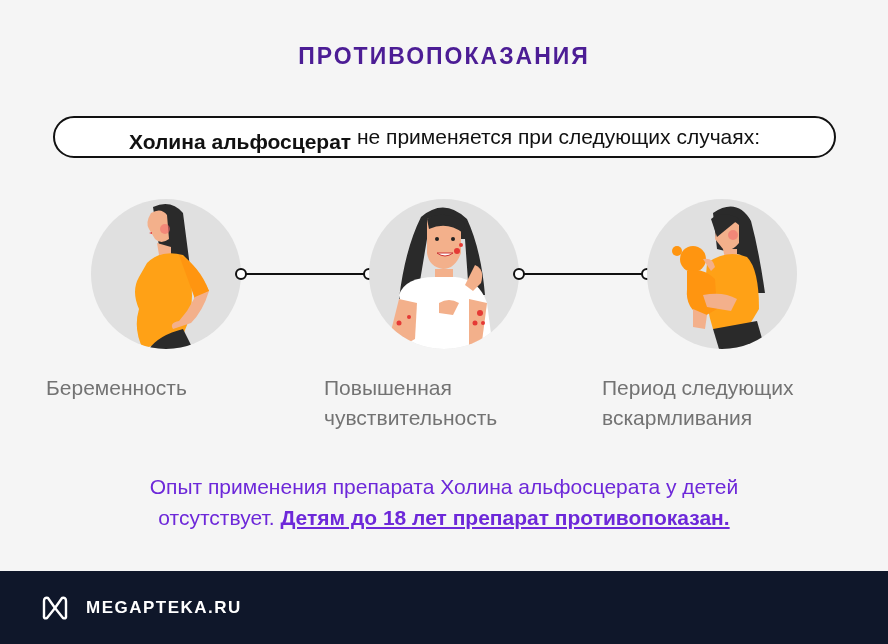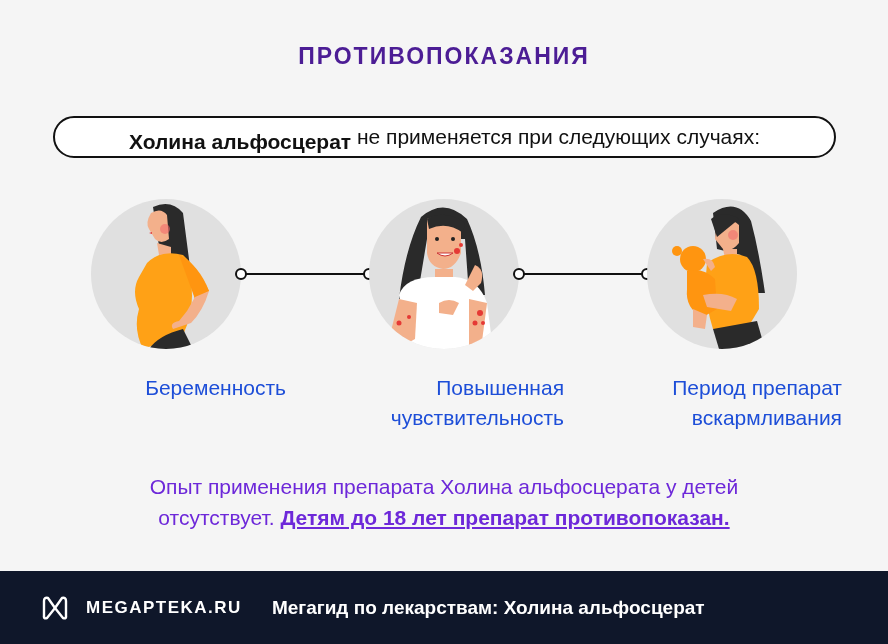--- a/index.html
+++ b/index.html
@@ -15,21 +15,21 @@
   .c1 { left: 91px; top: 199px; }
   .c2 { left: 369px; top: 199px; }
   .c3 { left: 647px; top: 199px; }
   .circle svg { width: 150px; height: 150px; display: block; }
 
   .connector { position: absolute; top: 273px; height: 2px; background: #111; }
   .k1 { left: 242px; width: 128px; }
   .k2 { left: 520px; width: 128px; }
   .dot { position: absolute; width: 12px; height: 12px; border: 2px solid #111; border-radius: 50%; background: #fff; top: 268px; }
 
-  .label { position: absolute; top: 373px; width: 240px; text-align: right; font-size: 21px; line-height: 30px; color: #1d4ed8; }
+  .label { position: absolute; top: 373px; width: 240px; text-align: left; font-size: 21px; line-height: 30px; color: #737373; }
   .l1 { left: 46px; }
   .l2 { left: 324px; }
   .l3 { left: 602px; }
 
   .note { position: absolute; top: 471px; left: 0; width: 888px; text-align: center; font-size: 21px; line-height: 31px; color: #6d28d9; }
   .note b { font-weight: bold; text-decoration: underline; }
 
   .footer { position: absolute; left: 0; top: 571px; width: 888px; height: 73px; background: #0f172a; display: flex; align-items: center; padding-left: 40px; color: #fff; }
   .logo-icon { width: 30px; height: 26px; margin-right: 16px; }
   .brand { font-size: 17px; font-weight: bold; letter-spacing: 1.5px; margin-right: 30px; }
@@ -110,29 +110,28 @@
 </div>
 
 <div class="label l1">
   <div>Беременность</div>
 </div>
 <div class="label l2">
   <div>Повышенная</div>
   <div>чувствительность</div>
 </div>
 <div class="label l3">
-  <div>Период препарат</div>
+  <div>Период следующих</div>
   <div>вскармливания</div>
 </div>
 
 <div class="note">
   <div>Опыт применения препарата Холина альфосцерата у детей</div>
   <div><span style="white-space:pre">отсутствует. </span><b>Детям до 18 лет препарат противопоказан.</b></div>
 </div>
 
 <div class="footer">
   <svg class="logo-icon" viewBox="0 0 30 26" fill="none" stroke="#fff" stroke-width="2.4" stroke-linecap="round" stroke-linejoin="round">
     <path d="M4 22 L4 6 Q4 2 8 3 L15 13 L22 3 Q26 2 26 6 L26 22"></path>
     <path d="M4 22 Q4 24 7 23 L15 13 L23 23 Q26 24 26 22"></path>
   </svg>
   <span class="brand">MEGAPTEKA.RU</span>
-  <span class="tagline">Мегагид по лекарствам: Холина альфосцерат</span>
 </div>
 
 </body></html>

